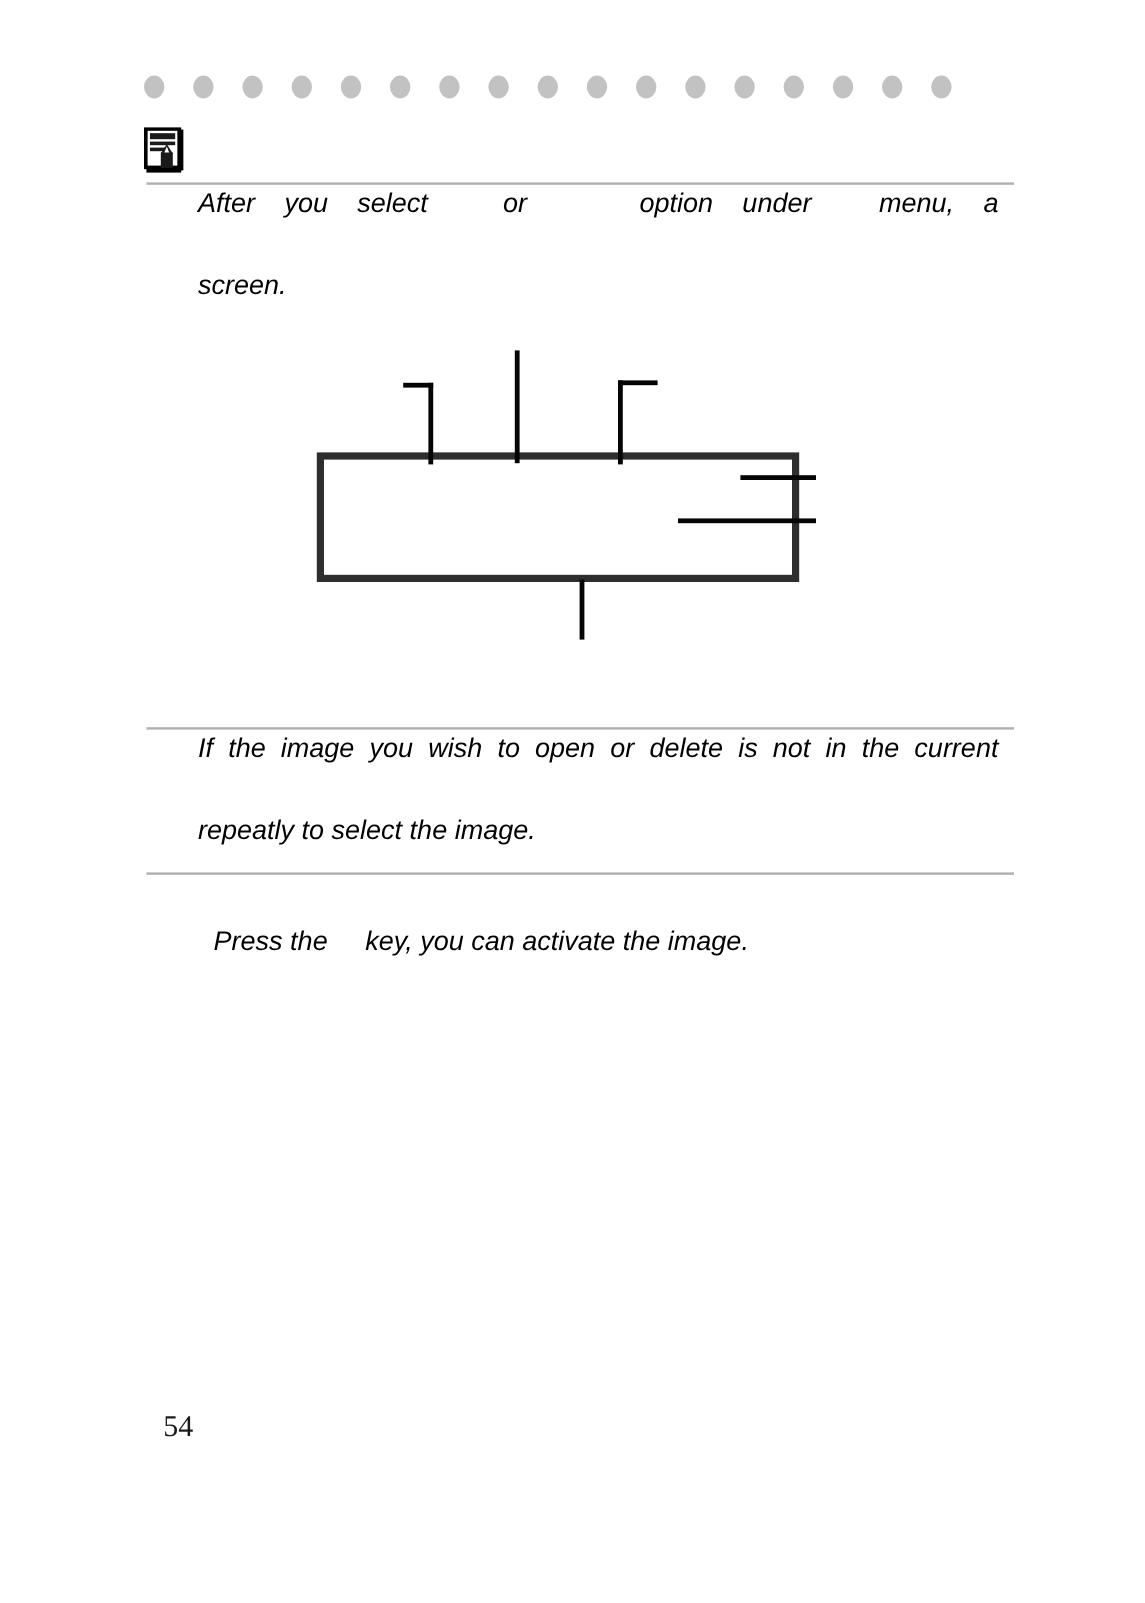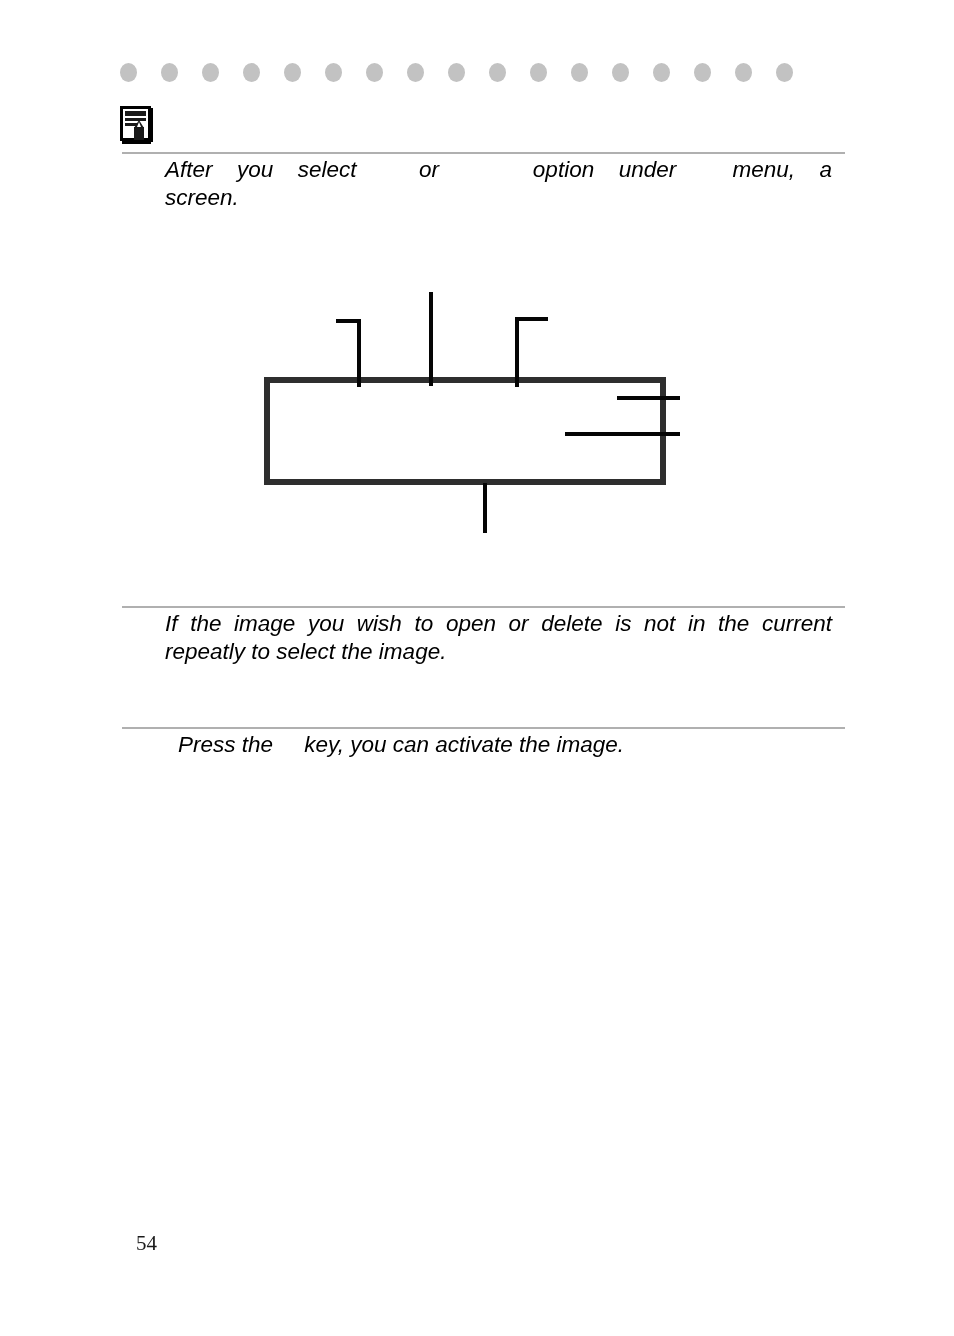--- a/index.html
+++ b/index.html
@@ -71,20 +71,21 @@
   
   .jline {
     display: block;
     text-align: justify;
     text-align-last: justify;
     white-space: pre-wrap;
     font-style: italic;
   }
   .jline.last {
     text-align-last: left;
+    margin-top: 40px;
   }
   .gap {
     display: inline-block;
   }
 
   .block-1 {
     left: 165px;
     top: 156px;
     width: 667px;
   }
@@ -136,23 +137,23 @@
   
   .lead-h4 { left: 377px; top: 116px; width: 63px; }
   .lead-h5 { left: 325px; top: 152px; width: 115px; }
   
   .lead-v6 { left: 243px; top: 203px; height: 50px; }
 
   
   .page-number {
     position: absolute;
     left: 136px;
-    top: 1231px;
+    top: 1176px;
     font-family: "Liberation Serif", serif;
-    font-size: 21px;
+    font-size: 25px;
     color: #1a1a1a;
   }
 </style>
 </head>
 <body>
 
 <div class="page">
 
   <div class="dot-row">
     <span class="dot"></span>

